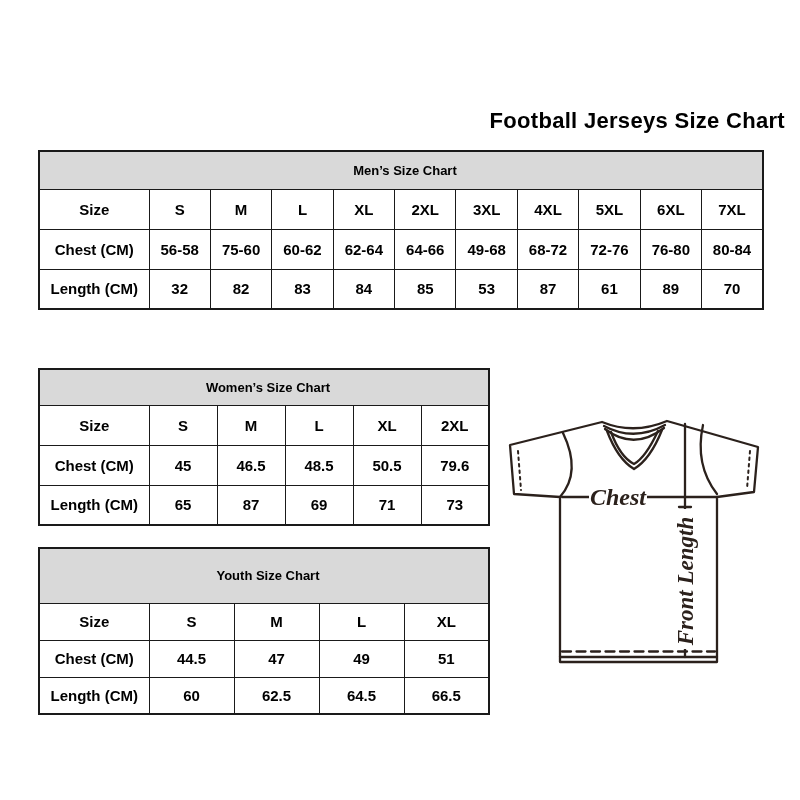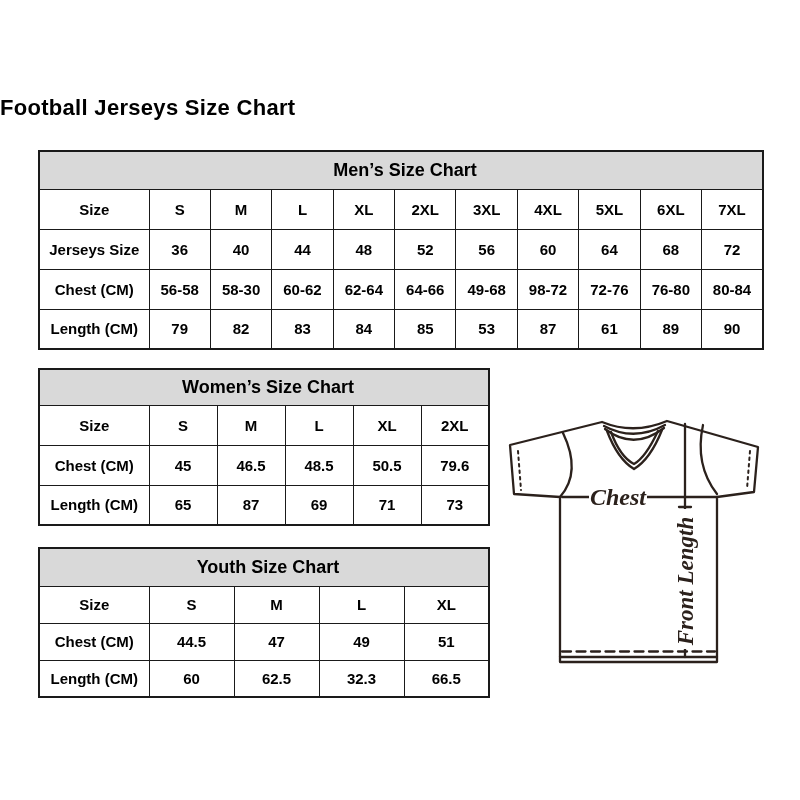--- a/index.html
+++ b/index.html
@@ -5,44 +5,44 @@
   :root{
     --border:#1a1a1a;
     --hdr-bg:#d9d9d9;
     --ink:#000000;
     --jersey:#2b211c;
   }
   html,body{margin:0;padding:0;background:#ffffff;}
   body{width:800px;height:800px;position:relative;font-family:"Liberation Sans",sans-serif;}
   .page{position:absolute;left:0;top:0;width:800px;height:800px;background:#ffffff;overflow:hidden;}
   .title{
-    position:absolute;left:0;top:95px;width:772px;margin:0;
-    text-align:left;font-size:22px;font-weight:bold;color:var(--ink);
+    position:absolute;left:0;top:95px;width:772px;margin:13px;
+    text-align:right;font-size:22px;font-weight:bold;color:var(--ink);
     letter-spacing:0.3px;
   }
   table.size-table{
     position:absolute;border-collapse:collapse;table-layout:fixed;
     border:2px solid var(--border);background:#ffffff;
   }
   table.size-table td{
     border:1px solid var(--border);
     text-align:center;vertical-align:middle;
     font-weight:bold;font-size:15px;color:var(--ink);
     padding:0;overflow:hidden;white-space:nowrap;
   }
-  table.size-table td.hdr{background:var(--hdr-bg);font-size:18px;padding-left:8px;}
+  table.size-table td.hdr{background:var(--hdr-bg);font-size:13px;padding-left:8px;}
   #table-men{left:38px;top:150px;width:726px;}
   #table-men tr{height:40px;}
   #table-men tr:first-child{height:38px;}
   #table-women{left:38px;top:368px;width:452px;}
   #table-women tr{height:40px;}
   #table-women tr:first-child{height:36px;}
   #table-youth{left:38px;top:547px;width:452px;}
   #table-youth tr{height:37px;}
-  #table-youth tr:first-child{height:38px;}
+  #table-youth tr:first-child{height:55px;}
   #jersey{position:absolute;left:505px;top:408px;}
 </style>
 </head>
 <body>
 
 <div class="page">
 
   <h1 class="title">Football Jerseys Size Chart</h1>
 
   <table class="size-table" id="table-men">
@@ -70,57 +70,44 @@
           <td>L</td>
           <td>XL</td>
           <td>2XL</td>
           <td>3XL</td>
           <td>4XL</td>
           <td>5XL</td>
           <td>6XL</td>
           <td>7XL</td>
         </tr>
         <tr>
-          <td class="lbl">Jerseys Size</td>
-          <td>36</td>
-          <td>40</td>
-          <td>44</td>
-          <td>48</td>
-          <td>52</td>
-          <td>56</td>
-          <td>60</td>
-          <td>64</td>
-          <td>68</td>
-          <td>72</td>
-        </tr>
-        <tr>
           <td class="lbl">Chest (CM)</td>
           <td>56-58</td>
-          <td>58-30</td>
+          <td>75-60</td>
           <td>60-62</td>
           <td>62-64</td>
           <td>64-66</td>
           <td>49-68</td>
-          <td>98-72</td>
+          <td>68-72</td>
           <td>72-76</td>
           <td>76-80</td>
           <td>80-84</td>
         </tr>
         <tr>
           <td class="lbl">Length (CM)</td>
-          <td>79</td>
+          <td>32</td>
           <td>82</td>
           <td>83</td>
           <td>84</td>
           <td>85</td>
           <td>53</td>
           <td>87</td>
           <td>61</td>
           <td>89</td>
-          <td>90</td>
+          <td>70</td>
         </tr>
       </tbody>
     </table>
   <table class="size-table" id="table-women">
       <colgroup>
         <col style="width:110px">
         <col>
         <col>
         <col>
         <col>
@@ -179,21 +166,21 @@
           <td class="lbl">Chest (CM)</td>
           <td>44.5</td>
           <td>47</td>
           <td>49</td>
           <td>51</td>
         </tr>
         <tr>
           <td class="lbl">Length (CM)</td>
           <td>60</td>
           <td>62.5</td>
-          <td>32.3</td>
+          <td>64.5</td>
           <td>66.5</td>
         </tr>
       </tbody>
     </table>
 
   <svg id="jersey" width="258" height="258" viewBox="0 0 258 258" xmlns="http://www.w3.org/2000/svg">
     <g fill="none" stroke="#2b211c" stroke-width="2.3" stroke-linejoin="round" stroke-linecap="round">
       <path fill="#ffffff" d="M97,14 L5,37 L9,86 L55,89 L55,254 L212,254 L212,89 L249,84 L253,39 L162,13 Q129,27 97,14 Z"></path>
       <path d="M99,18 Q129,34 160,17"></path>
       <path d="M100,21 Q129,43 159,20"></path>

